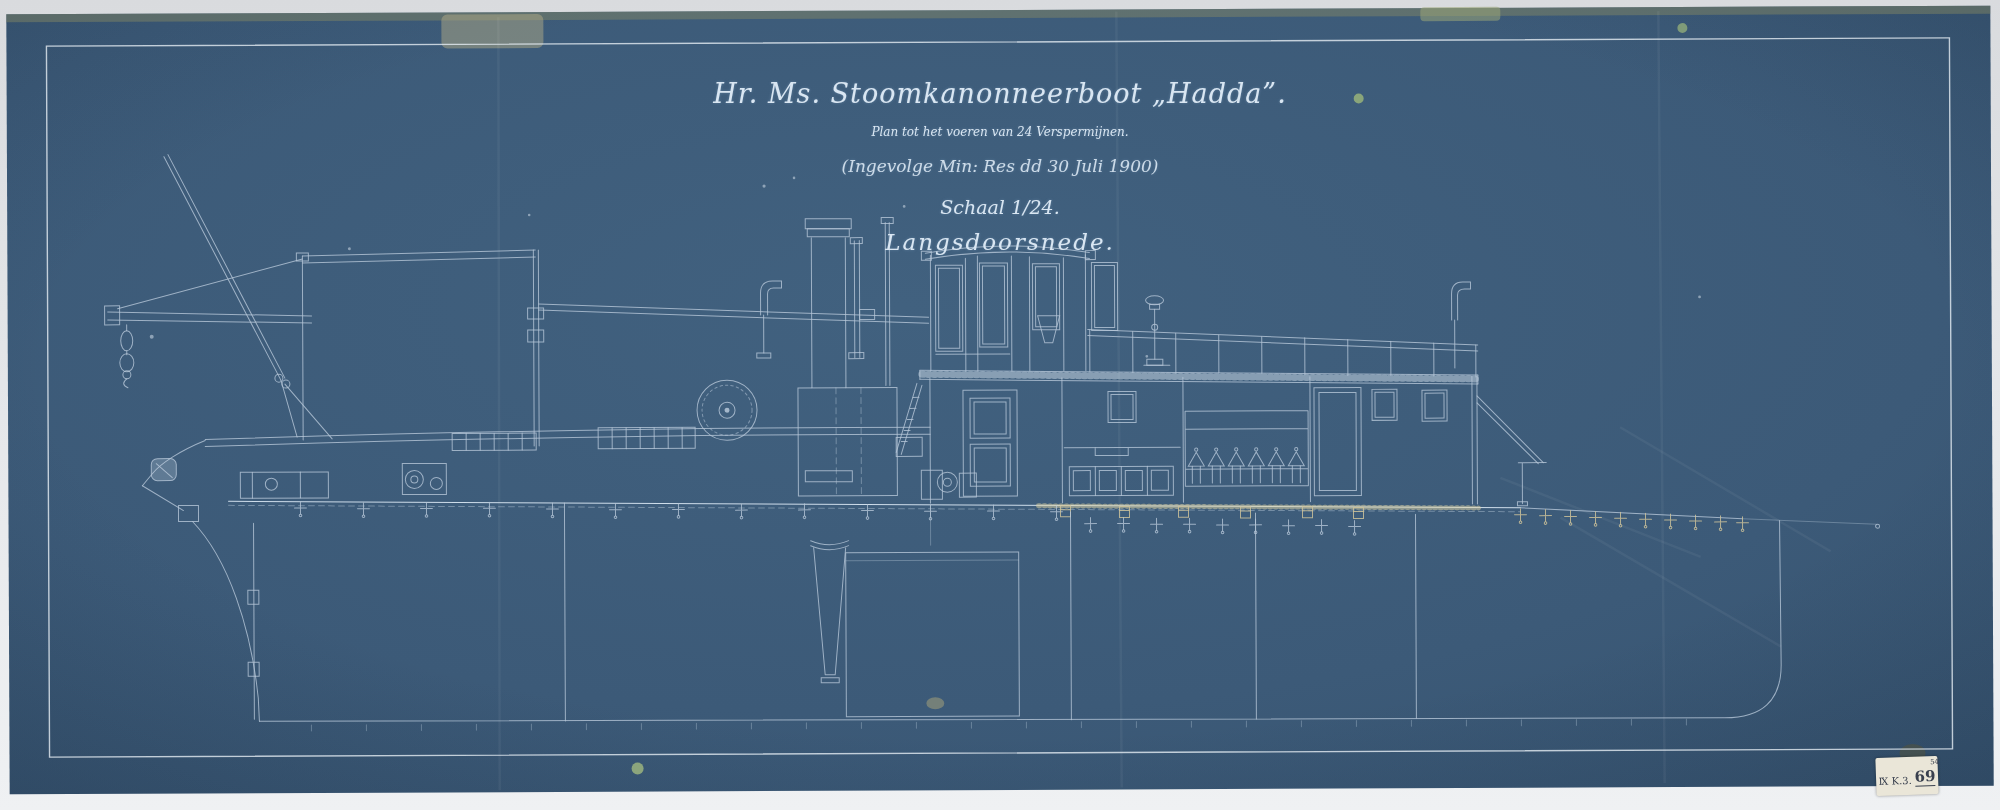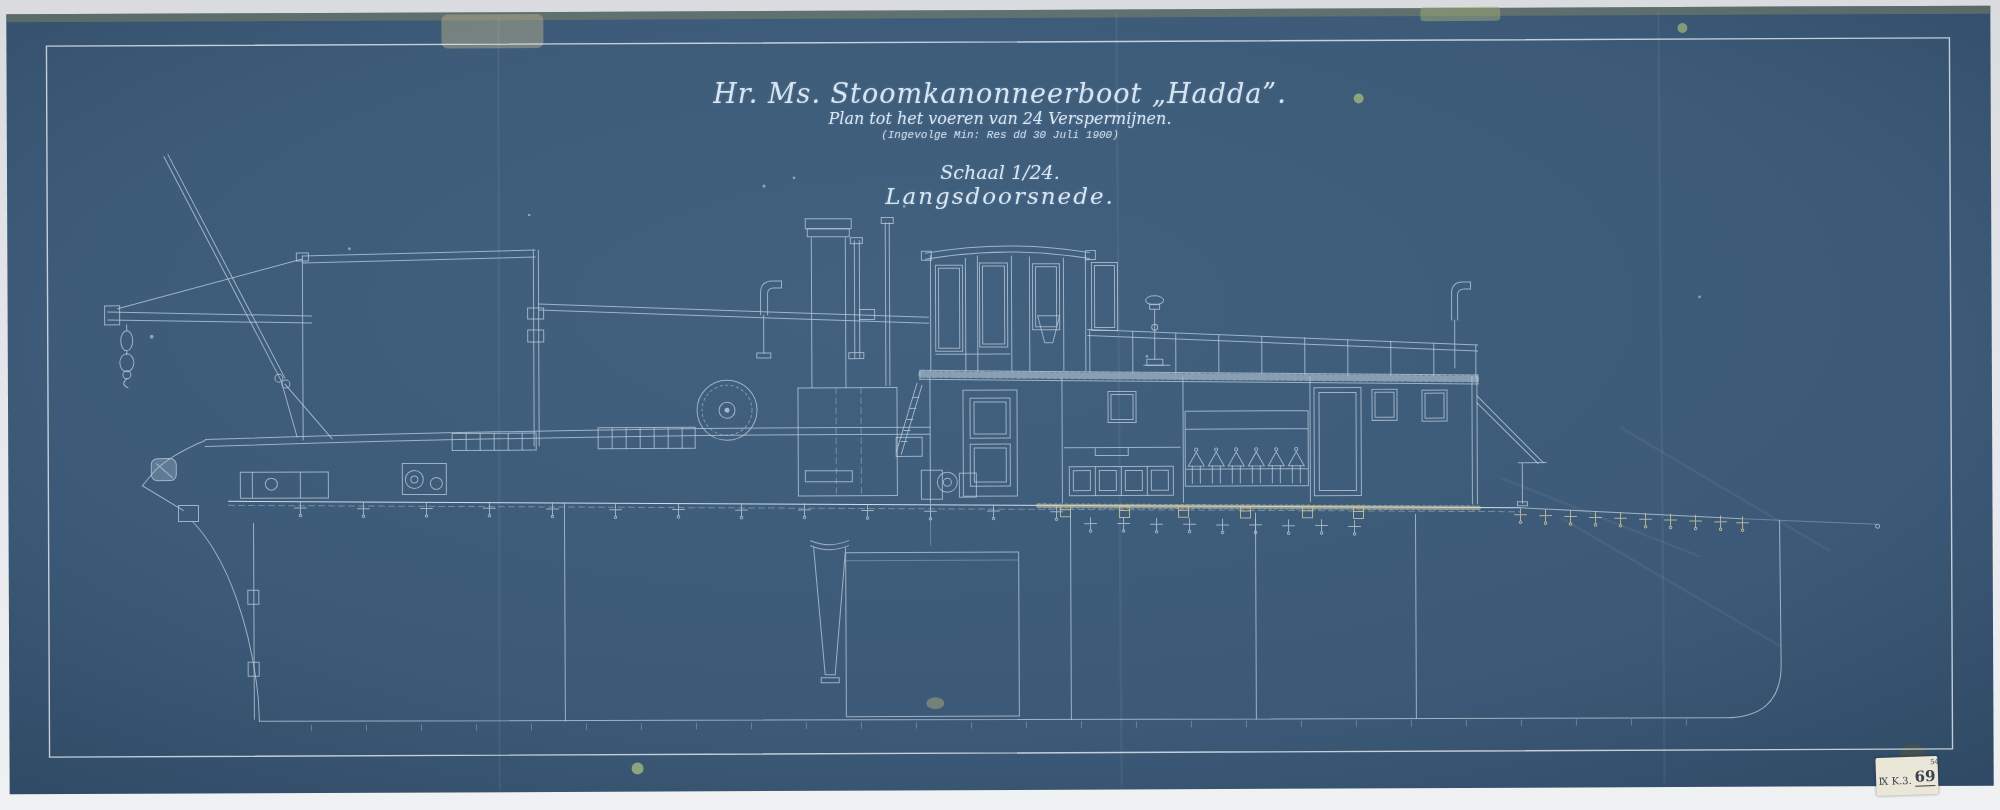--- a/index.html
+++ b/index.html
@@ -17,24 +17,24 @@
   .hatchtan{stroke:#d8cfa4;stroke-width:5;stroke-dasharray:1.5 4;stroke-opacity:.55;}
   .dot{fill:#b6c7d8;stroke:none;fill-opacity:.85;}
   .spk{fill:#dde8f2;stroke:none;fill-opacity:.5;}
   .fill{stroke:none;}
   .crease{stroke:#ffffff;stroke-opacity:.05;stroke-width:2.5;}
   
   .title-block{position:absolute;left:650px;top:78px;width:700px;text-align:center;
                color:#d9e6f2;font-style:italic;
                text-shadow:0 0 3px rgba(160,195,225,.35);}
   .t1{font-size:27px;letter-spacing:1px;}
-  .t2{font-size:16px;margin-top:0;}
-  .t3{font-size:11px;margin-top:1px;opacity:.92;font-family:Liberation Mono, monospace;}
+  .t2{font-size:12px;margin-top:16px;}
+  .t3{font-size:17px;margin-top:17px;opacity:.92;}
   .t4{font-size:19px;margin-top:20px;}
-  .t5{font-size:23px;margin-top:0;letter-spacing:2px;}
+  .t5{font-size:23px;margin-top:11px;letter-spacing:2px;}
   
   .archive-label{position:absolute;left:1876px;top:757px;width:62px;height:38px;
                  background:#eae6d8;transform:rotate(-2deg);border-radius:2px;
                  box-shadow:0 0 3px rgba(0,0,0,.4);color:#39404e;
                  display:flex;align-items:center;justify-content:center;}
   .al-row{display:flex;align-items:flex-end;gap:3px;}
   .al-series{font-size:10px;}
   .al-num-wrap{position:relative;}
   .al-num{font-size:15px;font-weight:bold;border-bottom:1px solid #39404e;}
   .al-sup{position:absolute;top:-8px;right:-4px;font-size:7px;}

